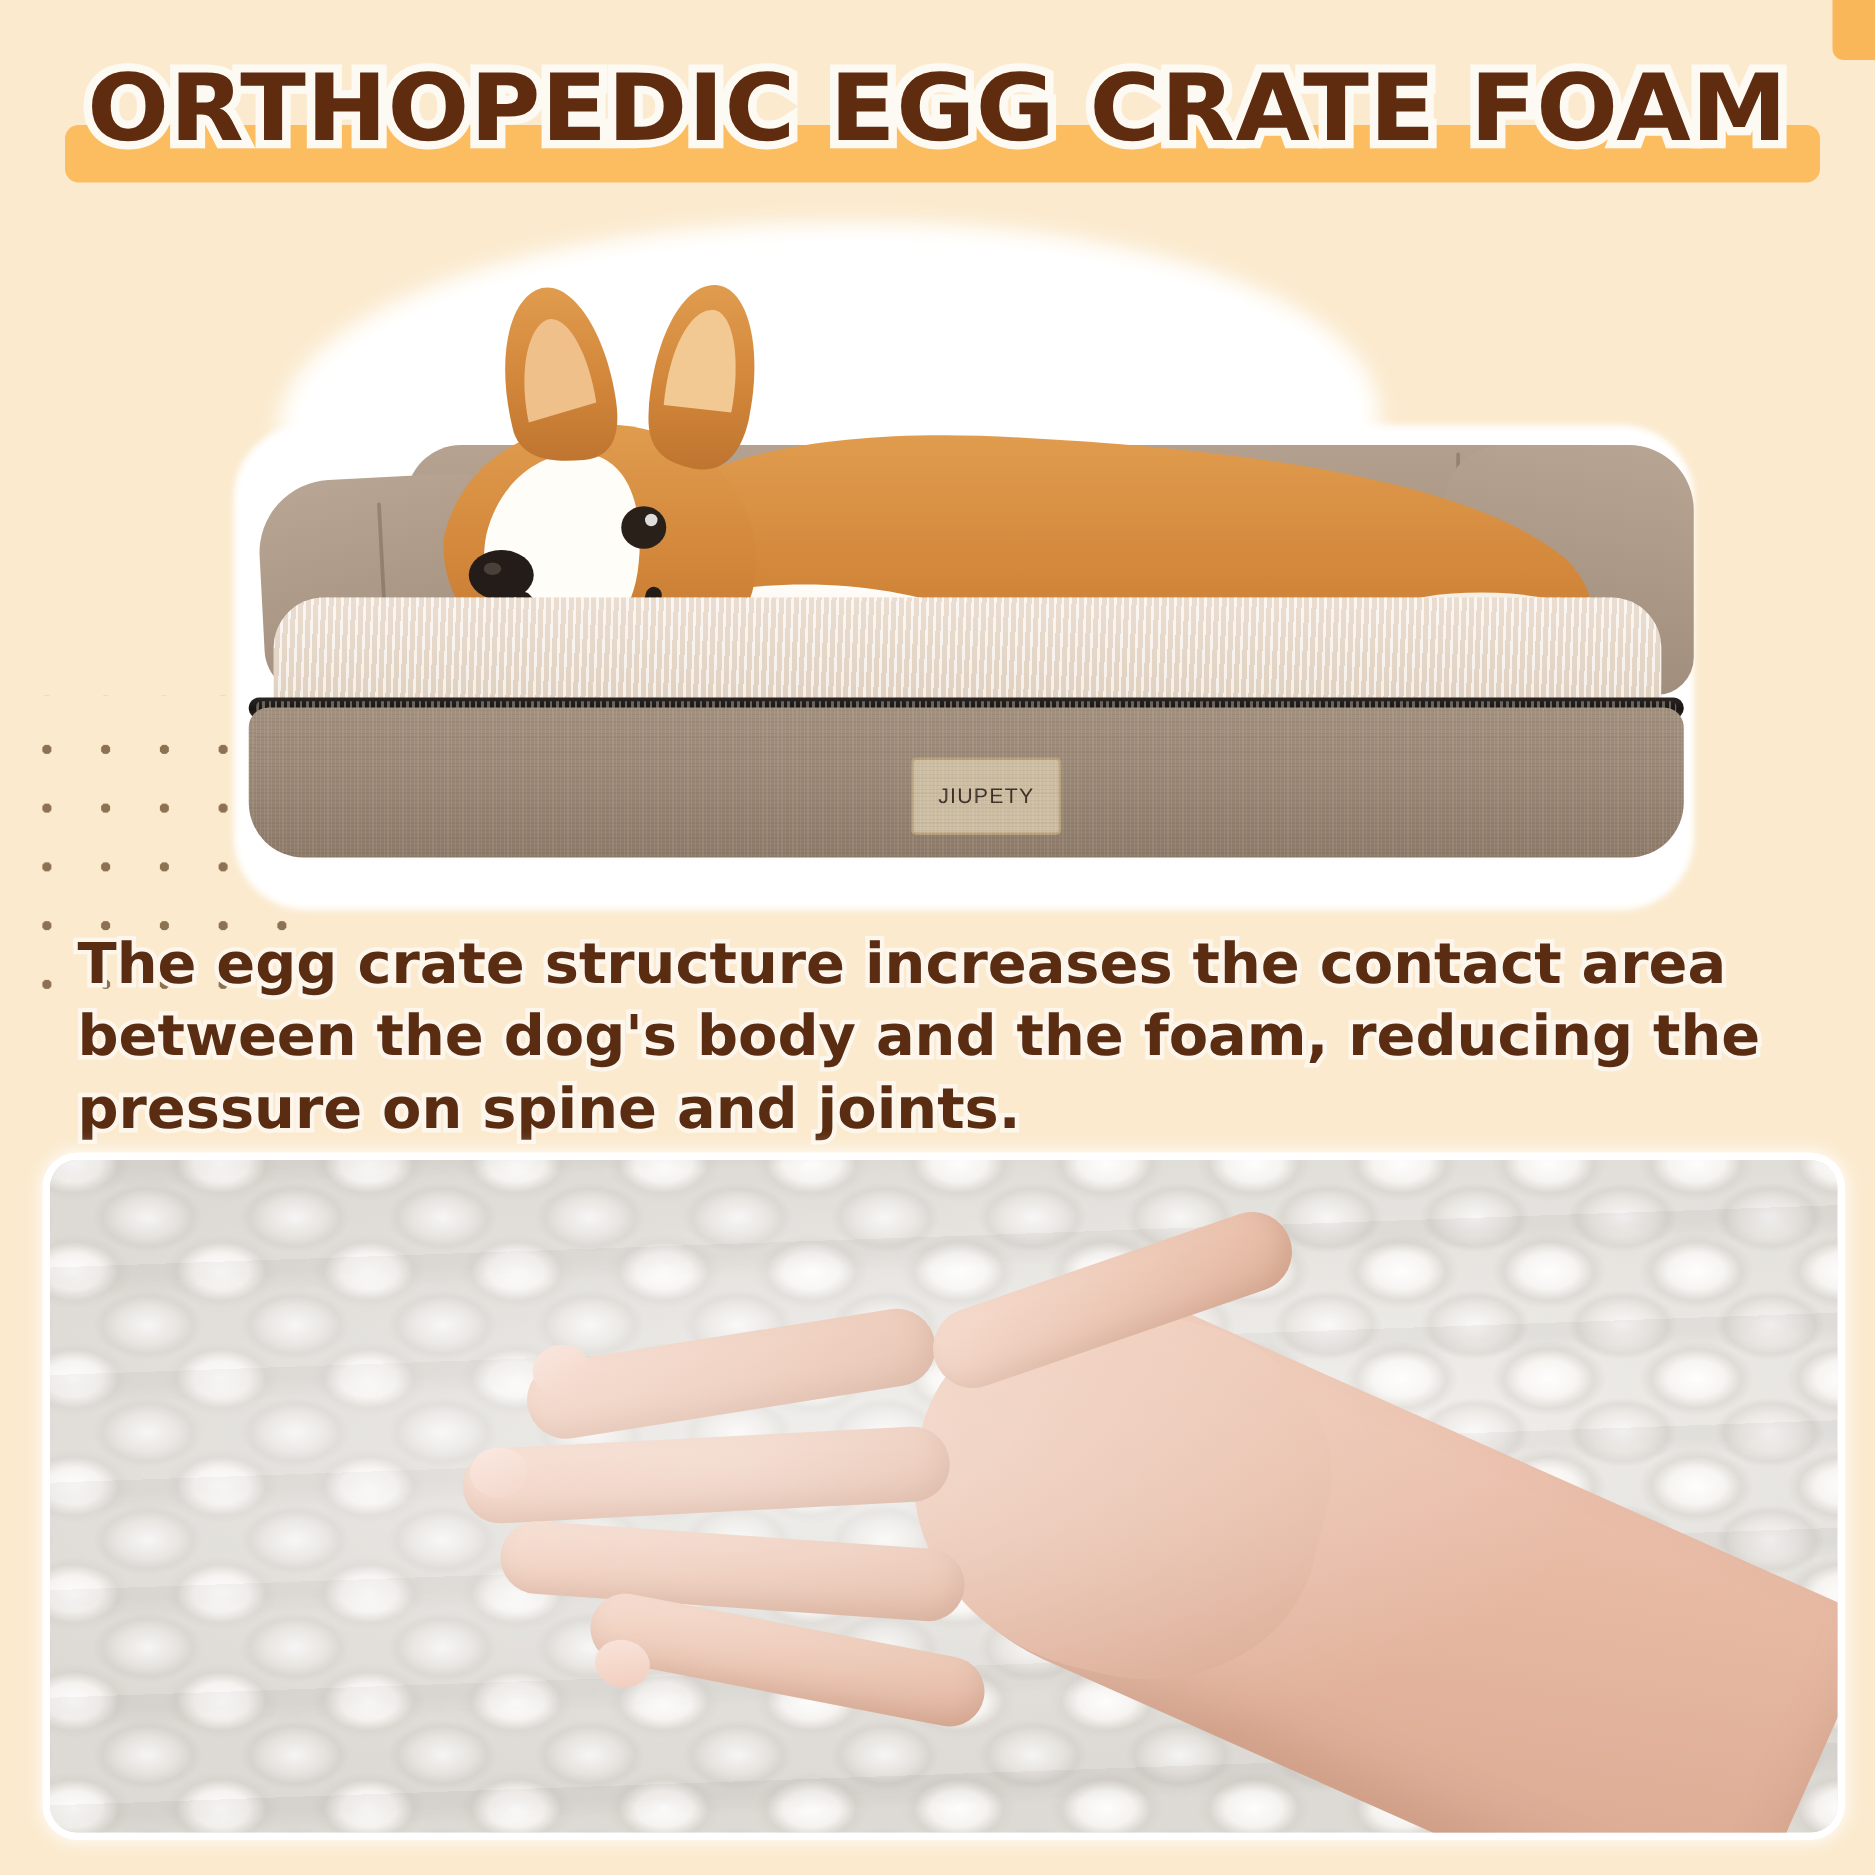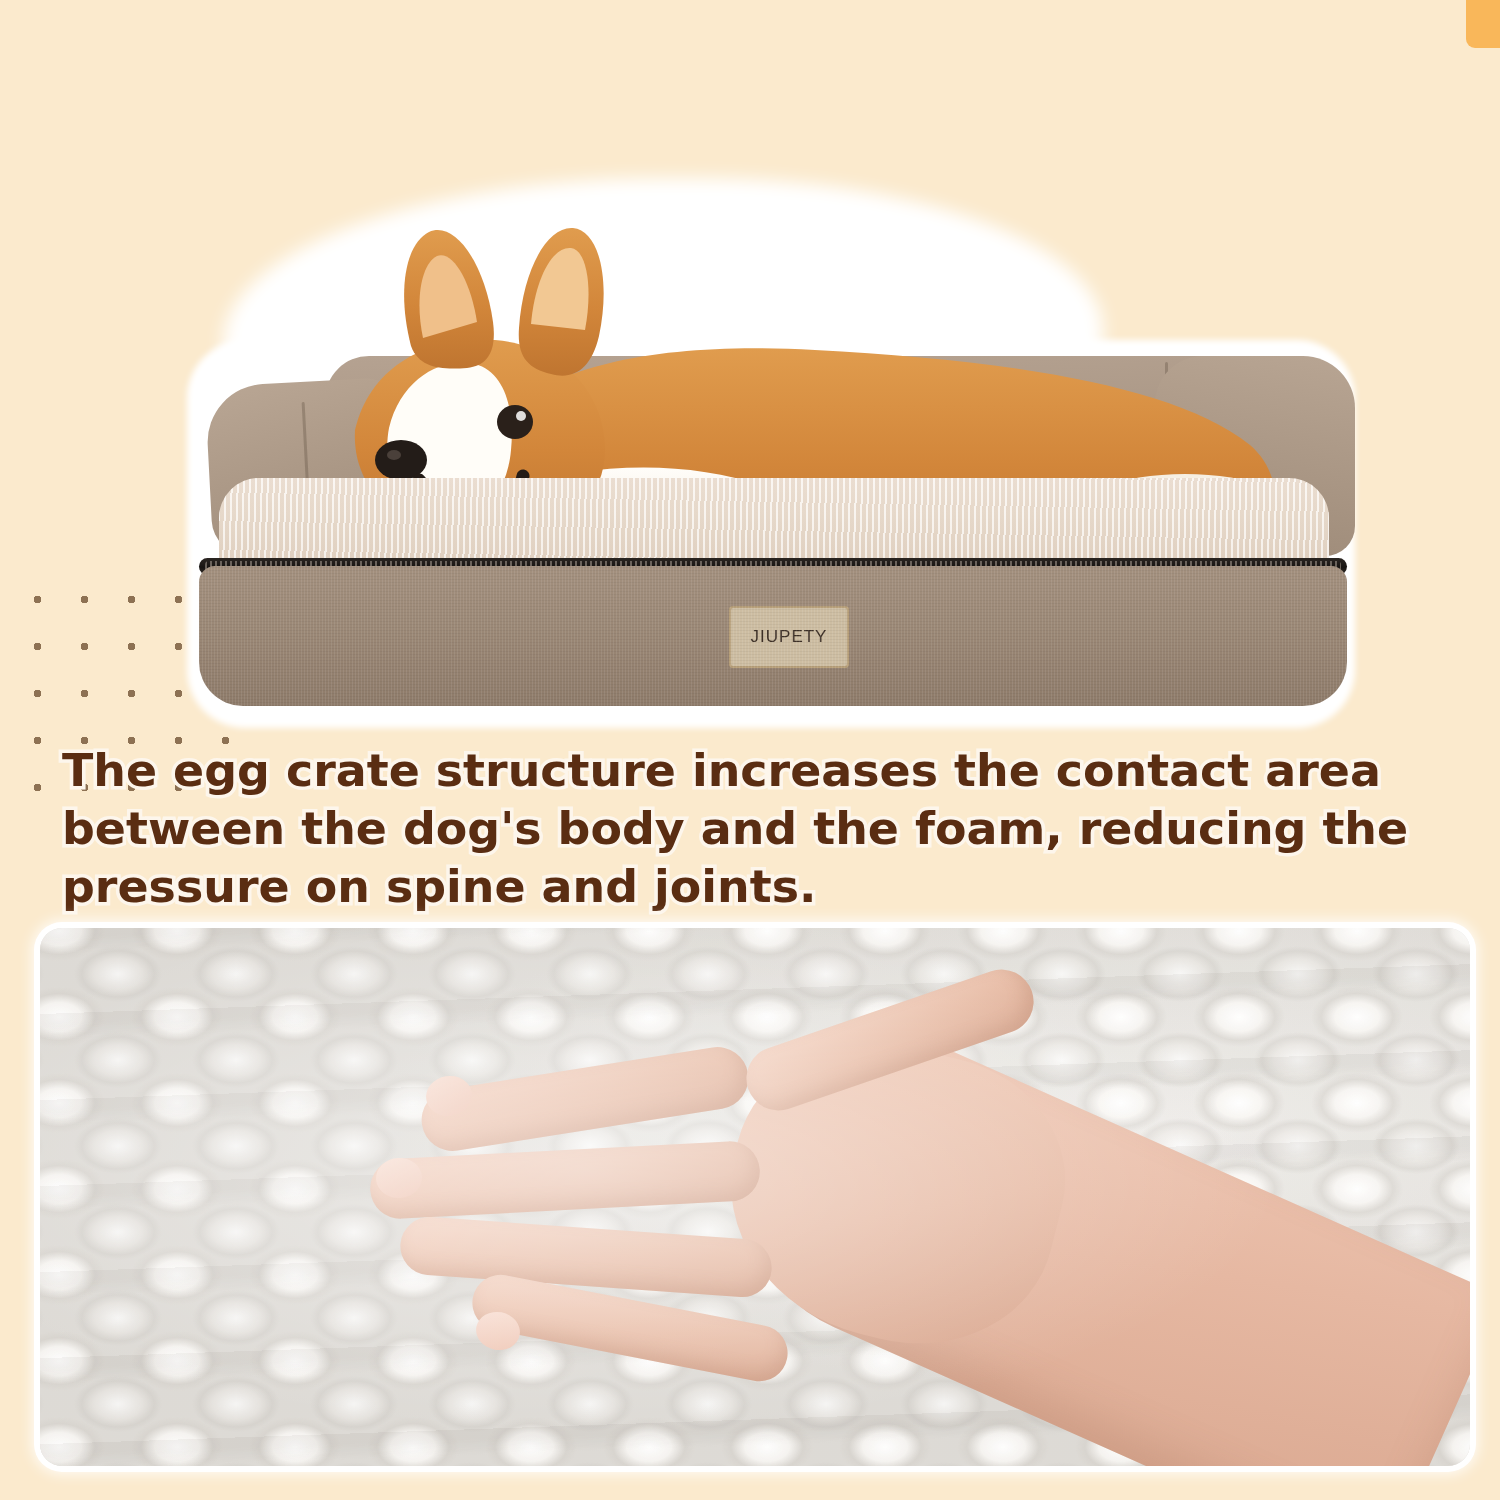--- a/index.html
+++ b/index.html
@@ -120,21 +120,21 @@
     border-radius: 50% 46% 40% 44%;
     filter: blur(9px);
   }
 
   
   .bed-base {
     position: absolute;
     left: 24px;
     top: 406px;
     width: 1148px;
-    height: 140px;
+    height: 120px;
     background: linear-gradient(180deg, #a3907e 0%, #9b8876 45%, #8e7b6a 100%);
     border-radius: 16px 16px 44px 44px;
   }
   .bed-base::after {
     content: "";
     position: absolute;
     inset: 0;
     border-radius: 16px 16px 44px 44px;
     background-image:
       repeating-linear-gradient(90deg, rgba(255,255,255,.10) 0 1px, rgba(0,0,0,0) 1px 3px),
@@ -328,20 +328,24 @@
 <div id="poster">
 
   <div class="dot-layer"></div>
   <div class="dot-mask mask-center-top"></div>
   <div class="dot-mask mask-center-mid"></div>
   <div class="dot-mask mask-bottom-left"></div>
   <div class="dot-mask mask-top-left"></div>
 
   <div class="corner-accent"></div>
 
+  <div class="headline-wrap">
+    <div class="headline-bar"></div>
+    <div class="headline-text">ORTHOPEDIC EGG CRATE FOAM</div>
+  </div>
 
   <div class="hero">
     <div class="hero-halo"></div>
     <div class="hero-halo-dog"></div>
 
     <div class="bolster bolster-back">
       <div class="bolster-seam" style="left:330px;top:6px;width:3px;height:138px;"></div>
       <div class="bolster-seam" style="left:620px;top:6px;width:3px;height:138px;"></div>
       <div class="bolster-seam" style="left:840px;top:6px;width:3px;height:138px;"></div>
     </div>

